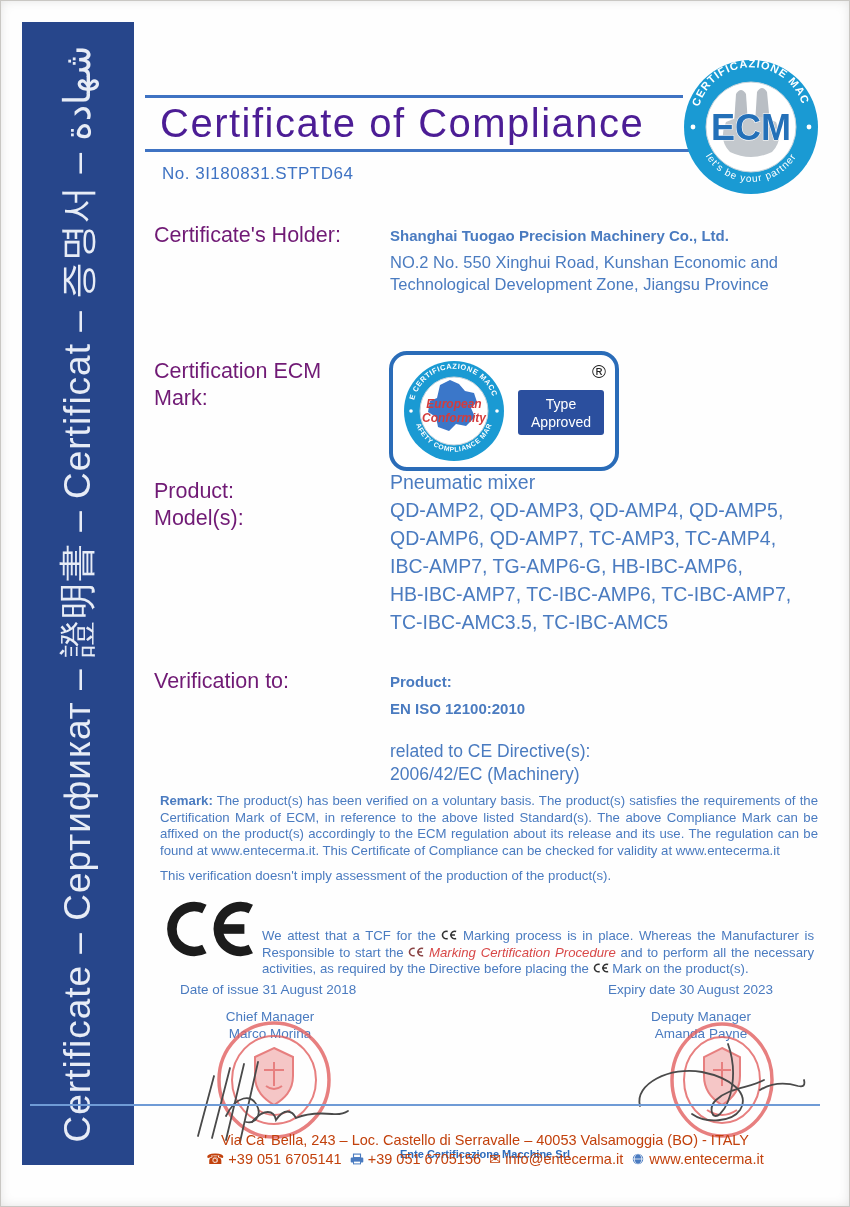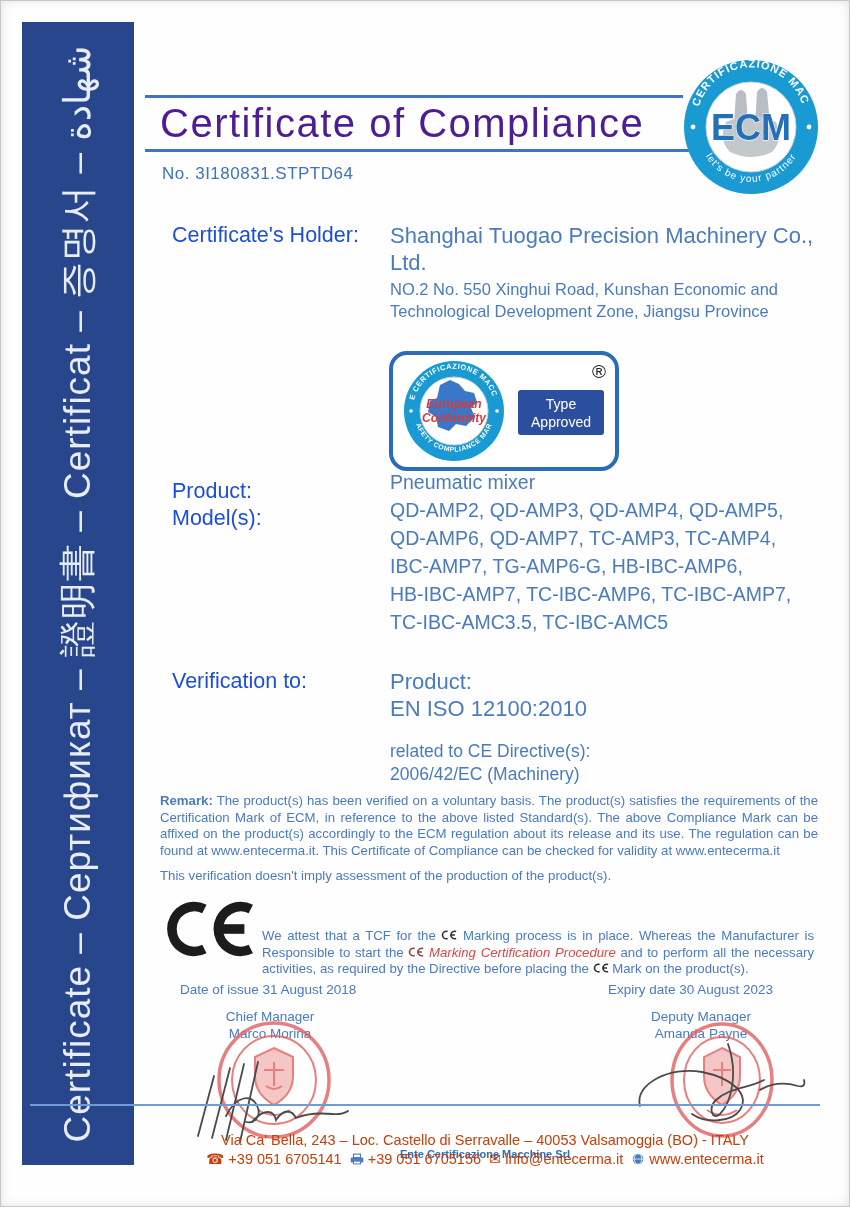--- a/index.html
+++ b/index.html
@@ -5,23 +5,23 @@
   html,body{margin:0;padding:0;background:#d8d6d2;font-family:"Liberation Sans",sans-serif;}
   .page{position:relative;width:850px;height:1207px;background:#fefefe;margin:0 auto;overflow:hidden;
         box-shadow:inset 0 0 0 1px #c9c7c3, inset 0 0 12px rgba(0,0,0,.12);}
   .sidebar{position:absolute;left:22px;top:22px;width:112px;height:1143px;background:#27468b;
            display:flex;align-items:center;justify-content:center;}
   .sidebar-text{transform:rotate(-90deg);white-space:nowrap;color:#e7ecf6;font-size:37px;
                 letter-spacing:1px;font-weight:400;}
   .rule{position:absolute;background:#3f73c3;height:3px;}
   .title{position:absolute;left:160px;top:101px;font-size:40px;letter-spacing:1.5px;color:#4c1d95;}
   .certno{position:absolute;left:162px;top:164px;font-size:17px;color:#3f73c3;letter-spacing:.5px;}
-  .label{position:absolute;left:172px;width:215px;font-size:21.5px;line-height:27px;color:#1d4ed8;}
+  .label{position:absolute;left:154px;width:215px;font-size:21.5px;line-height:27px;color:#701a75;}
   .value{position:absolute;left:390px;width:432px;color:#4a7bc0;}
-  .vname{font-size:22px;line-height:27px;}
+  .vname{font-size:15px;line-height:27px;font-weight:bold;}
   .vaddr{font-size:16.5px;line-height:22px;margin-top:2px;}
   .models div{font-size:19.5px;line-height:28px;}
   .small-blue{color:#4a7bc0;font-size:13.2px;line-height:16.6px;}
   .remark{position:absolute;left:160px;top:793px;width:658px;text-align:justify;}
   .remark-line2{position:absolute;left:160px;top:868px;width:658px;}
   .addinfo{position:absolute;left:160px;top:886px;width:658px;}
   .ce-par{position:absolute;left:262px;top:903px;width:552px;text-align:justify;margin-top:25px;}
   .red-it{color:#d84848;font-style:italic;}
   .dates{position:absolute;top:982px;font-size:13.5px;color:#4a7bc0;}
   .mgr{position:absolute;top:1008px;text-align:center;font-size:13.5px;line-height:17px;color:#4a7bc0;}
@@ -70,20 +70,21 @@
       <text x="71" y="84" text-anchor="middle" font-size="36" font-weight="bold" fill="#2470b8" stroke="#ffffff" stroke-width="1" paint-order="stroke">ECM</text>
     </svg>
   </div>
 
   <div class="label" style="top:222px;">Certificate's Holder:</div>
   <div class="value" style="top:222px;">
     <div class="vname">Shanghai Tuogao Precision Machinery Co., Ltd.</div>
     <div class="vaddr">NO.2 No. 550 Xinghui Road, Kunshan Economic and Technological Development Zone, Jiangsu Province</div>
   </div>
 
+  <div class="label" style="top:358px;">Certification ECM Mark:</div>
   <div style="position:absolute;left:388px;top:350px;">
     <svg width="232" height="122" viewBox="0 0 232 122">
       <rect x="3" y="3" width="226" height="116" rx="16" fill="#ffffff" stroke="#2a6cb8" stroke-width="4"></rect>
       <g transform="translate(14,9)">
         <circle cx="52" cy="52" r="50" fill="#1a9ad3"></circle>
         <circle cx="52" cy="52" r="34" fill="#ffffff" stroke="#c6d3db" stroke-width="1"></circle>
         <circle cx="9" cy="52" r="1.8" fill="#ffffff"></circle>
         <circle cx="95" cy="52" r="1.8" fill="#ffffff"></circle>
         <path d="M38,26 l10,-5 9,4 6,7 9,2 3,9 -6,6 4,9 -9,9 -10,-2 -7,7 -11,-4 -2,-10 -8,-5 2,-11 7,-3 z" fill="#3b77c9"></path>
         <defs>

